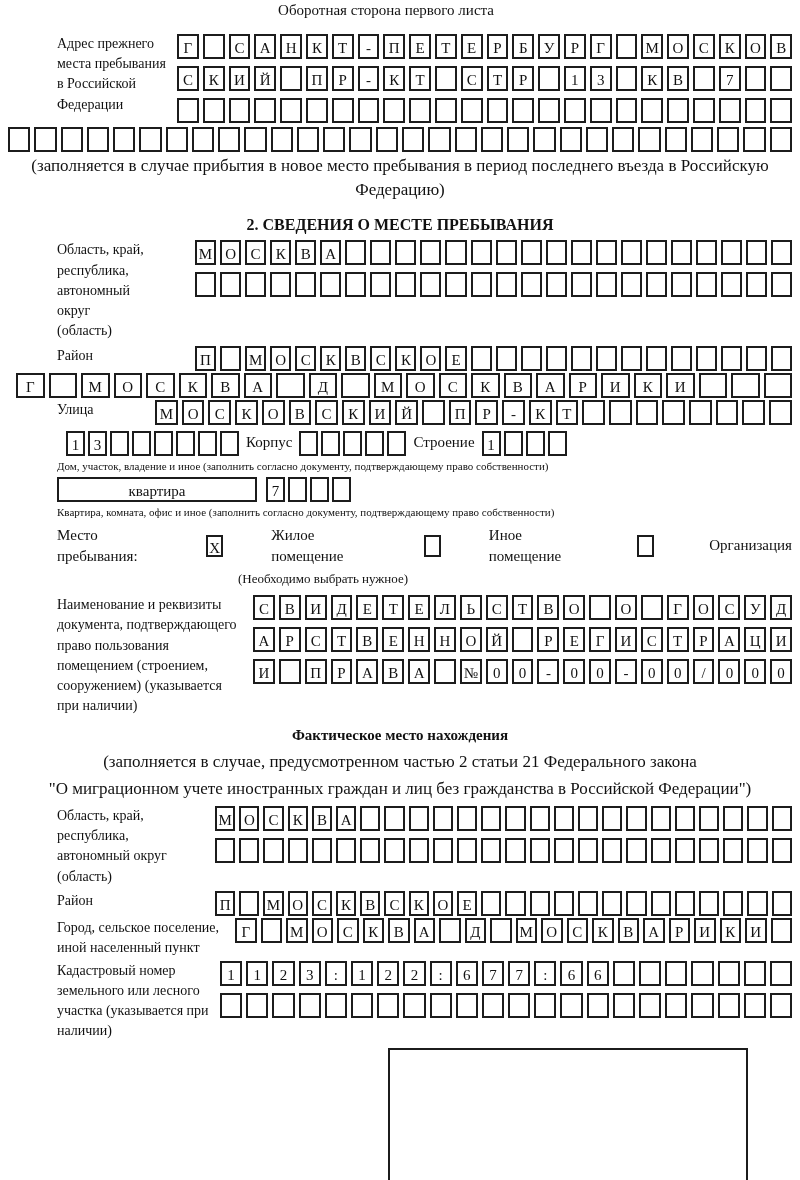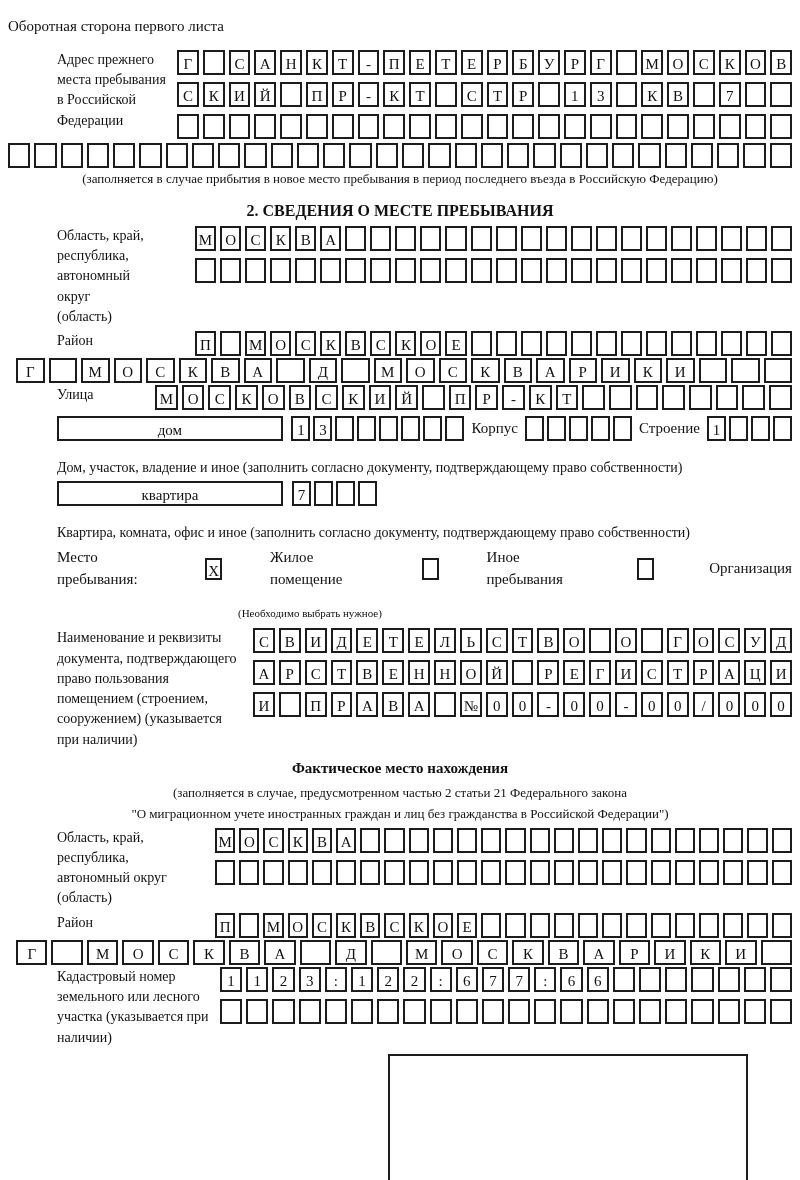--- a/index.html
+++ b/index.html
@@ -2,51 +2,51 @@
 <html><head>
 <meta charset="utf-8">
 <style>
   html,body{margin:0;padding:0;background:#fff;}
   body{
     width:800px;min-height:1180px;
     font-family:"Liberation Serif","DejaVu Serif",serif;
     color:#111;font-size:14px;line-height:1.45;
     padding:0 8px;box-sizing:border-box;
   }
-  .note-right{margin-top:16px;text-align:left;font-size:15px;padding-right:28px;}
+  .note-right{text-align:center;font-size:15px;padding-right:28px;}
   .block{display:flex;align-items:flex-start;}
   .block .label{flex:0 0 auto;font-size:14px;padding-left:49px;box-sizing:content-box;}
   .block .rows{flex:1 1 auto;margin-left:8px;display:flex;flex-direction:column;gap:7px;min-width:0;}
   .boxrow{display:flex;gap:4px;}
   .cell{
     flex:1 1 0;height:25px;border:2px solid #1c1c1c;
     text-align:center;font-size:15px;line-height:25px;
     background:#fff;box-sizing:border-box;overflow:hidden;
   }
   .boxrow-fixed{display:inline-flex;gap:3px;}
   .boxrow-fixed .cell{flex:0 0 19px;width:19px;height:25px;line-height:25px;}
   .fullrow{margin-top:4px;}
-  .caption{font-size:13px;text-align:center;margin-top:2px;}
-  .caption-left{font-size:14px;text-align:left;margin-top:17px;padding-left:49px;}
+  .caption{font-size:17px;text-align:center;margin-top:2px;}
+  .caption-left{font-size:11px;text-align:left;margin-top:3px;padding-left:49px;}
   .sec-title{font-size:16px;font-weight:bold;text-align:center;margin-top:10px;}
   .sub-title{font-size:15px;font-weight:bold;text-align:center;margin-top:8px;}
   .inline-row{display:flex;align-items:center;padding-left:49px;margin-top:5px;}
   .widefield{
     border:2px solid #1c1c1c;height:25px;line-height:25px;text-align:center;
     font-size:15px;box-sizing:border-box;background:#fff;
   }
   .w-dom{width:230px;}
-  .w-kv{width:226px;}
+  .w-kv{width:200px;}
   .small-label{font-size:15px;margin:0 7px;white-space:nowrap;}
   .checkbox{
     display:inline-block;width:20px;height:22px;border:2px solid #1c1c1c;
     text-align:center;line-height:22px;font-size:15px;box-sizing:border-box;
     margin:0 8px;background:#fff;
   }
-  .stay-caption{font-size:11px;margin-top:16px;padding-left:230px;}
+  .stay-caption{font-size:13px;margin-top:2px;padding-left:230px;}
   .stamp-box{
     width:360px;height:172px;border:2px solid #1c1c1c;
     margin-left:380px;margin-top:6px;background:#fff;box-sizing:border-box;
   }
   .mt2{margin-top:2px;}.mt4{margin-top:4px;gap:40px;}.mt6{margin-top:6px;}.mt12{margin-top:12px;}
 </style>
 </head>
 <body>
 
 <div class="note-right">Оборотная сторона первого листа</div>
@@ -317,21 +317,20 @@
         <span class="cell"></span>
         <span class="cell"></span>
         <span class="cell"></span>
         <span class="cell"></span>
         <span class="cell"></span>
       </div>
   </div>
 </div>
 
 <div class="inline-row mt6">
-  <div class="widefield w-dom">дом</div>
   <span style="width:9px"></span>
   <span class="boxrow-fixed">
       <span class="cell">1</span>
       <span class="cell">3</span>
       <span class="cell"></span>
       <span class="cell"></span>
       <span class="cell"></span>
       <span class="cell"></span>
       <span class="cell"></span>
       <span class="cell"></span>
@@ -364,21 +363,21 @@
       <span class="cell"></span>
     </span>
 </div>
 <div class="caption-left">Квартира, комната, офис и иное (заполнить согласно документу, подтверждающему право собственности)</div>
 
 <div class="inline-row mt4" style="font-size:15px;">
   <span>Место пребывания:</span>
   <span class="checkbox">X</span>
   <span>Жилое помещение</span>
   <span class="checkbox" style="margin-left:16px"></span>
-  <span>Иное пребывания</span>
+  <span>Иное помещение</span>
   <span class="checkbox" style="margin-left:20px"></span>
   <span style="margin-left:7px">Организация</span>
 </div>
 <div class="stay-caption">(Необходимо выбрать нужное)</div>
 
 <div class="block mt6">
   <div class="label" style="width:188px">Наименование и реквизиты документа, подтверждающего право пользования помещением (строением, сооружением) (указывается при наличии)</div>
   <div class="rows">
     <div class="boxrow">
         <span class="cell">С</span>
@@ -540,20 +539,21 @@
         <span class="cell"></span>
         <span class="cell"></span>
         <span class="cell"></span>
         <span class="cell"></span>
         <span class="cell"></span>
       </div>
   </div>
 </div>
 
 <div class="block mt2">
+  <div class="label" style="width:170px">Город, сельское поселение, иной населенный пункт</div>
   <div class="rows">
     <div class="boxrow">
         <span class="cell">Г</span>
         <span class="cell"></span>
         <span class="cell">М</span>
         <span class="cell">О</span>
         <span class="cell">С</span>
         <span class="cell">К</span>
         <span class="cell">В</span>
         <span class="cell">А</span>

